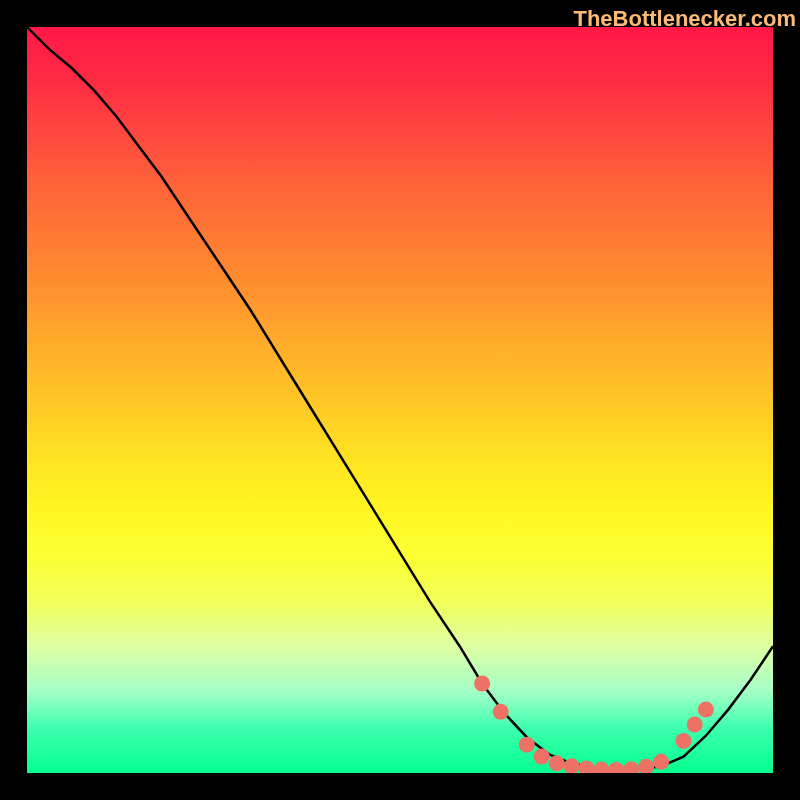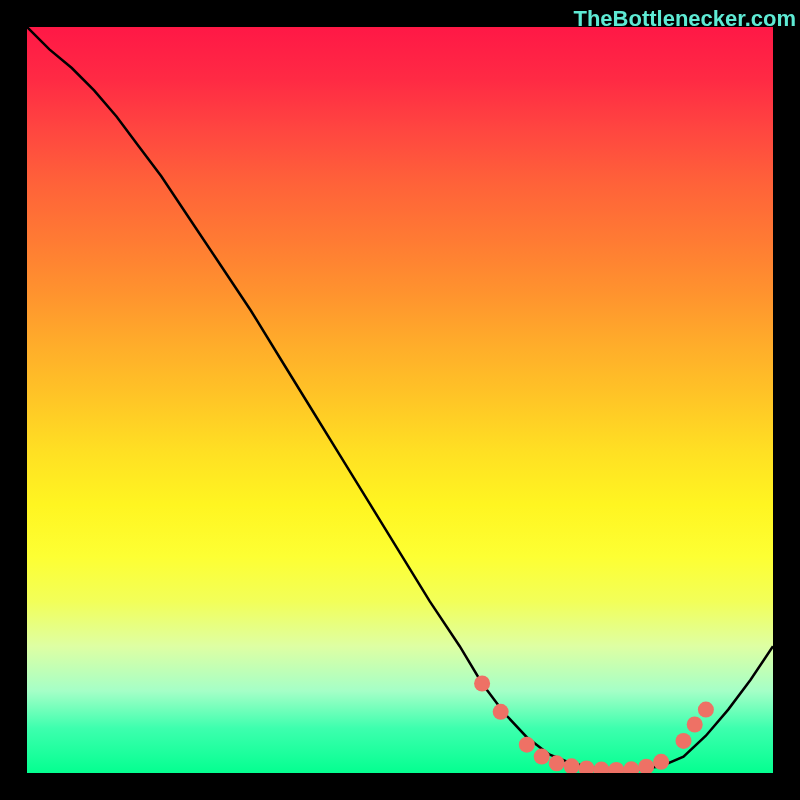--- a/index.html
+++ b/index.html
@@ -15,21 +15,21 @@
 #ffc626 50%,
 #ffe023 57%,
 #fff521 64%,
 #fdff33 71%,
 #f2ff59 77%,
 #deffa3 83%,
 #a5ffc7 89%,
 #3dffae 94%,
 #04ff90 100%)}
 .curve{position:absolute;left:0;top:0;width:100%;height:100%}
-.attr{position:absolute;right:4px;top:6px;color:#5eead4;font:600 22px Arial,Helvetica,sans-serif}
+.attr{position:absolute;right:4px;top:6px;color:#fdba74;font:600 22px Arial,Helvetica,sans-serif}
 </style>
 </head>
 <body>
 
 <div class="wrap">
   <div class="plot">
     <svg class="curve" viewBox="0 0 746 746" preserveAspectRatio="none">
       <path id="curvePath" fill="none" stroke="#000" stroke-width="2.5" d="M0.0 0.0 L22.4 22.4 L44.8 41.0 L67.1 63.4 L89.5 89.5 L111.9 119.4 L134.3 149.2 L164.1 194.0 L194.0 238.7 L223.8 283.5 L253.6 332.0 L283.5 380.5 L313.3 428.9 L343.2 477.4 L373.0 525.9 L402.8 574.4 L432.7 619.2 L455.1 656.5 L477.4 686.3 L499.8 710.2 L522.2 727.4 L544.6 736.3 L567.0 740.8 L589.3 742.3 L611.7 742.3 L634.1 739.3 L656.5 729.6 L678.9 708.7 L701.2 682.6 L723.6 652.8 L746.0 619.2 "></path>
       <g id="dots">
           <circle cx="455.1" cy="656.5" r="8" fill="#ee7165"></circle>

